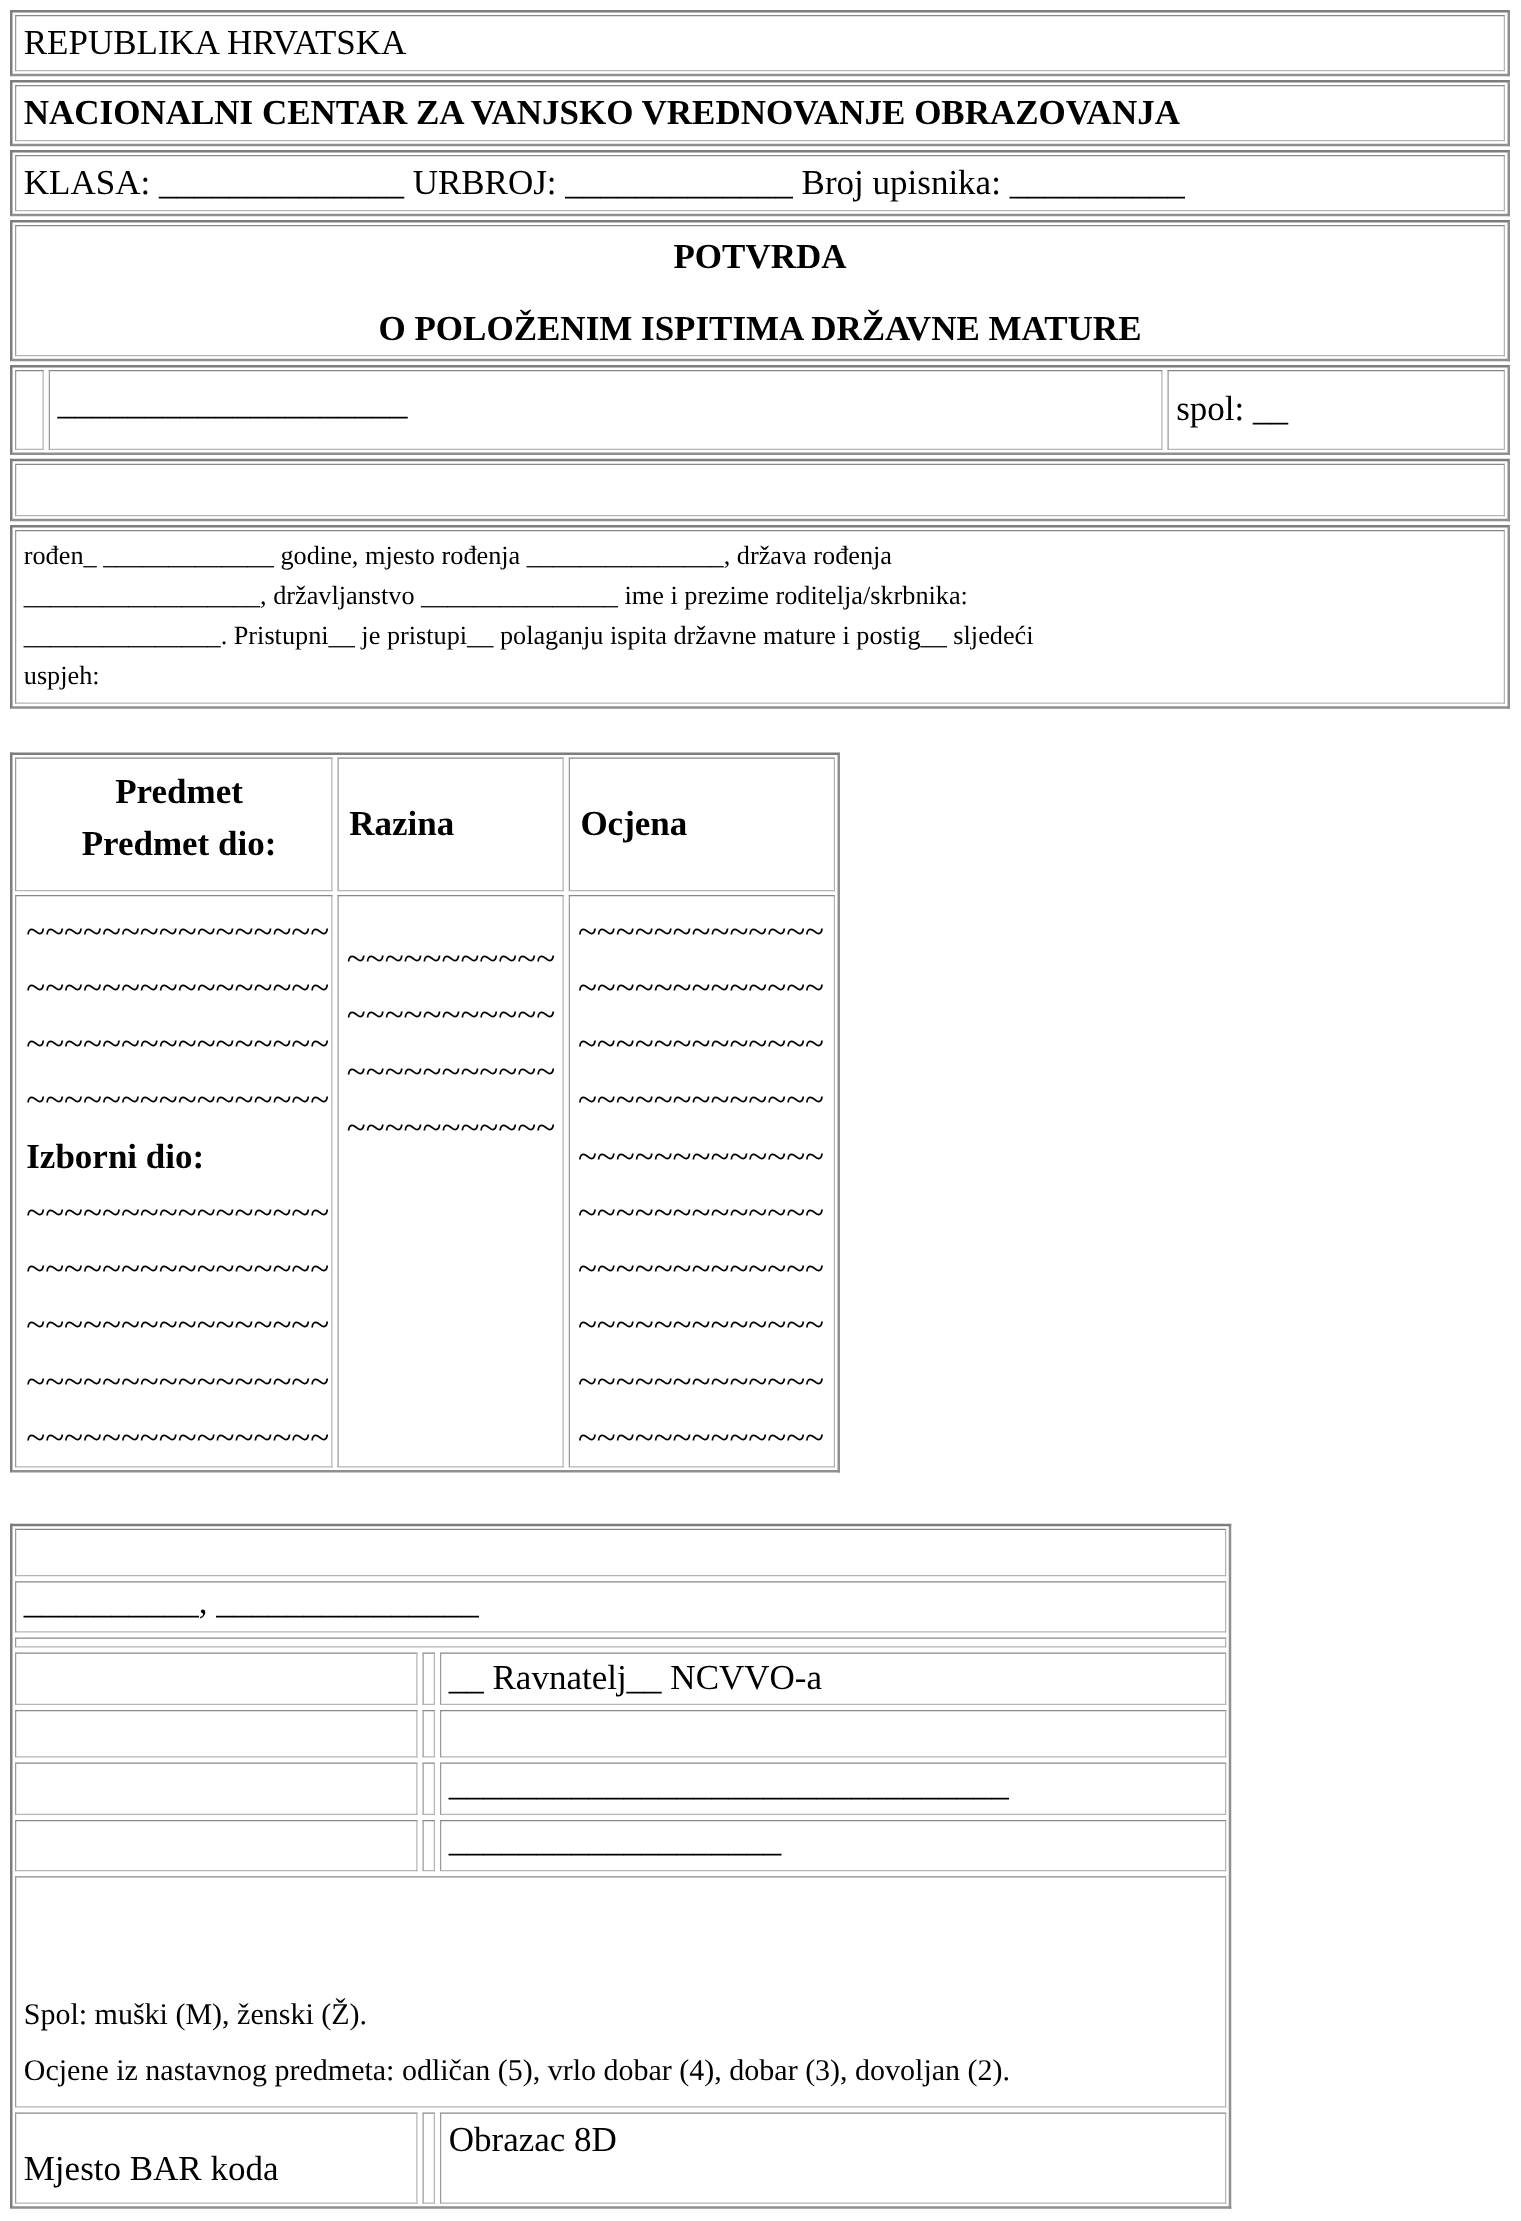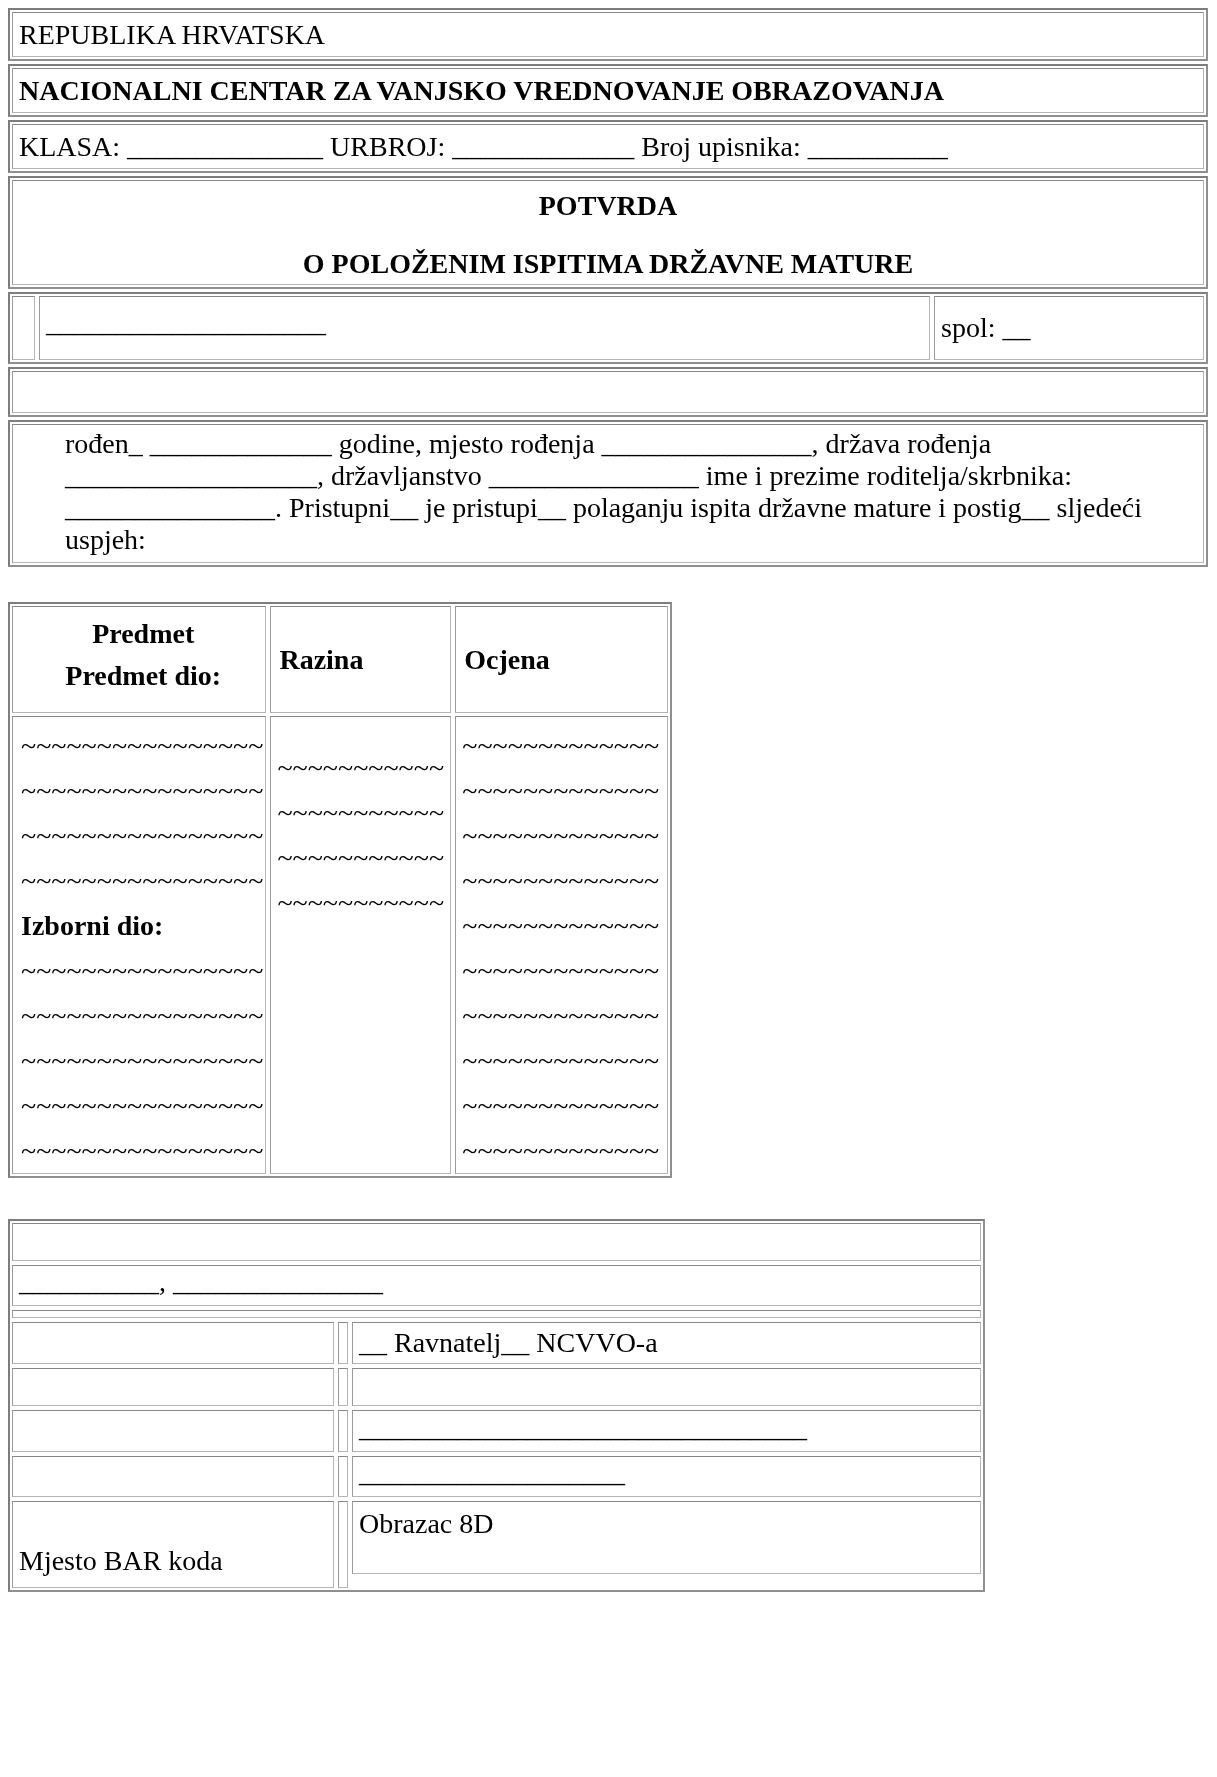--- a/index.html
+++ b/index.html
@@ -50,21 +50,21 @@
 
   
   .spol-cells { height:64px; }
   .nar { width:23px; }
   .name-cell { flex:1; padding:6px 0 0 6px; }
   .spol-cell { width:270px; display:flex; align-items:center; padding-left:6px; }
 
   .empty-cell { height:42px; }
 
   .para-cell { padding:3px 4px 4px 6px; height:139px; }
-  .para-cell div { font-size:28px; line-height:32px; white-space:pre;margin-left:46px; }
+  .para-cell div { font-size:21px; line-height:32px; white-space:pre; }
 
   .gap35 { height:32px; }
   .gap40 { height:38px; }
 
   
   .gcol1 { width:256px; }
   .gcol2 { width:182px; }
   .gcol3 { width:214px; }
   .ghead { height:107px; }
   .ghead .gcol1 { padding:6px 0 0 8px;text-align:center; }
@@ -82,21 +82,21 @@
   .lnar { width:10px; }
   .lright { flex:1; }
   .h38 { height:38px; }
   .h41 { height:41px; }
   .h8  { height:8px; }
   .h42 { height:42px; }
   .bot { display:flex; align-items:flex-end; padding:0 0 3px 6px; }
   .midl { display:flex; align-items:center; padding-left:6px; }
   .note-cell { height:185px; padding:94px 6px 0 6px; }
   .note-cell .n2 { margin-top:13px; }
-  .foot-left { height:87px; display:flex; align-items:flex-end; padding:0 0 6px 6px; }
+  .foot-left { height:73px; display:flex; align-items:flex-end; padding:0 0 6px 6px; }
   .foot-right { height:73px; padding:2px 0 0 6px; }
 </style>
 </head>
 <body>
 
 <div id="page">
 
   <div class="box w-main">
     <div class="cell hrow f28">REPUBLIKA HRVATSKA</div>
   </div>
@@ -215,20 +215,26 @@
       <div class="cell lnar h42"></div>
       <div class="cell lright h42 bot f28">________________________________</div>
     </div>
 
     <div class="row lrow">
       <div class="cell lleft h41"></div>
       <div class="cell lnar h41"></div>
       <div class="cell lright h41 bot f28">___________________</div>
     </div>
 
+    <div class="row lrow">
+      <div class="cell lright note-cell">
+        <div class="f24">Spol: muški (M), ženski (Ž).</div>
+        <div class="f24 n2">Ocjene iz nastavnog predmeta: odličan (5), vrlo dobar (4), dobar (3), dovoljan (2).</div>
+      </div>
+    </div>
 
     <div class="row">
       <div class="cell lleft foot-left f28">Mjesto BAR koda</div>
       <div class="cell lnar"></div>
       <div class="cell lright foot-right f28">Obrazac 8D</div>
     </div>
 
   </div>
 
 </div>

